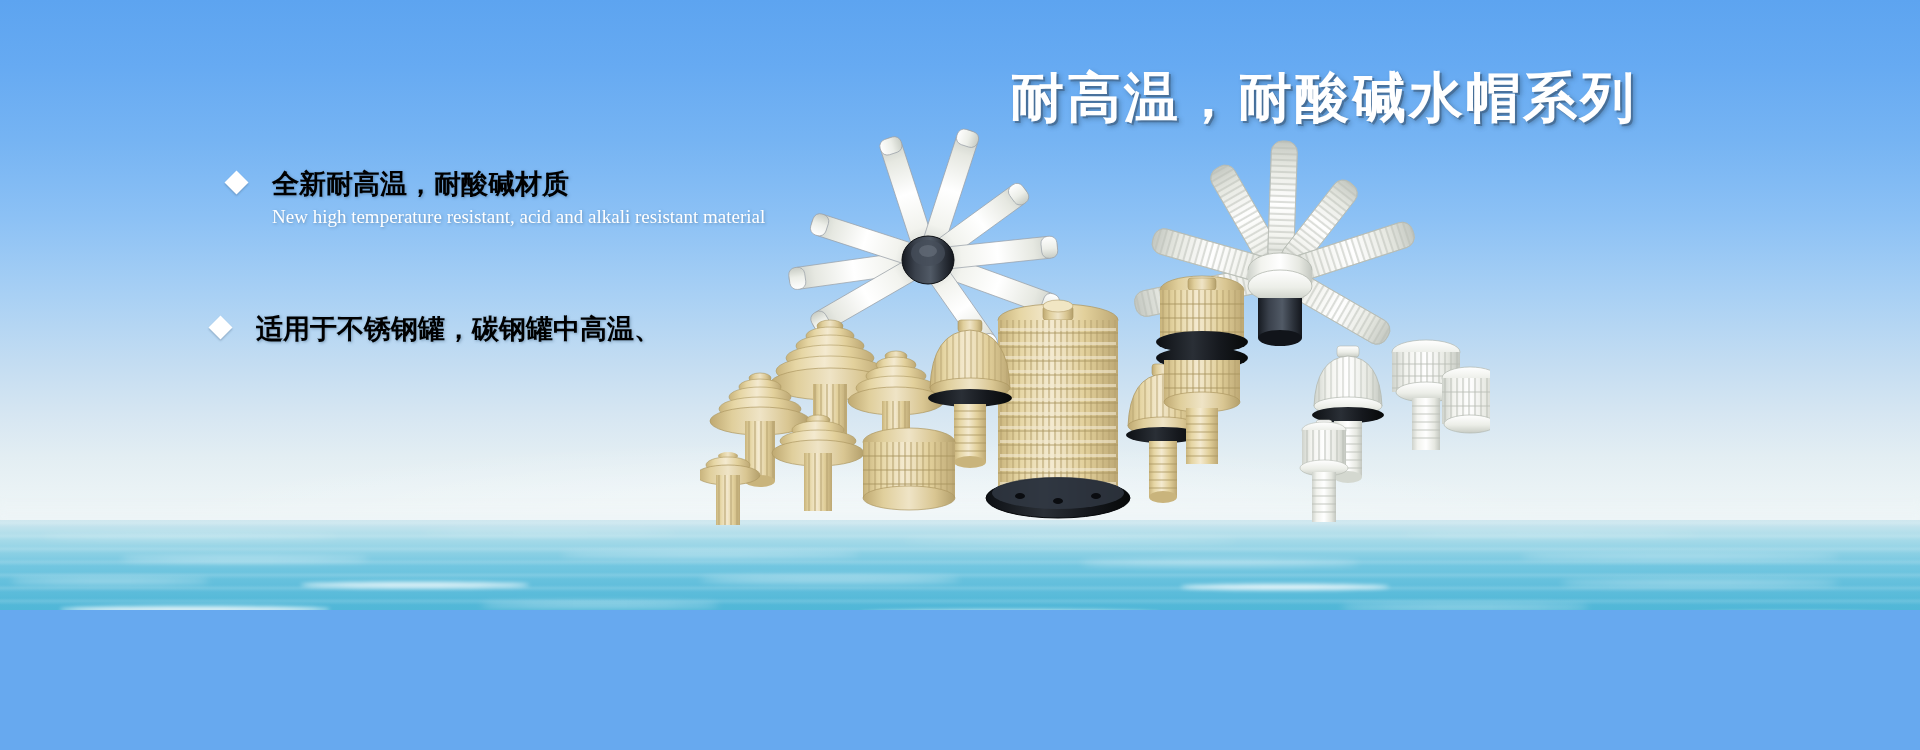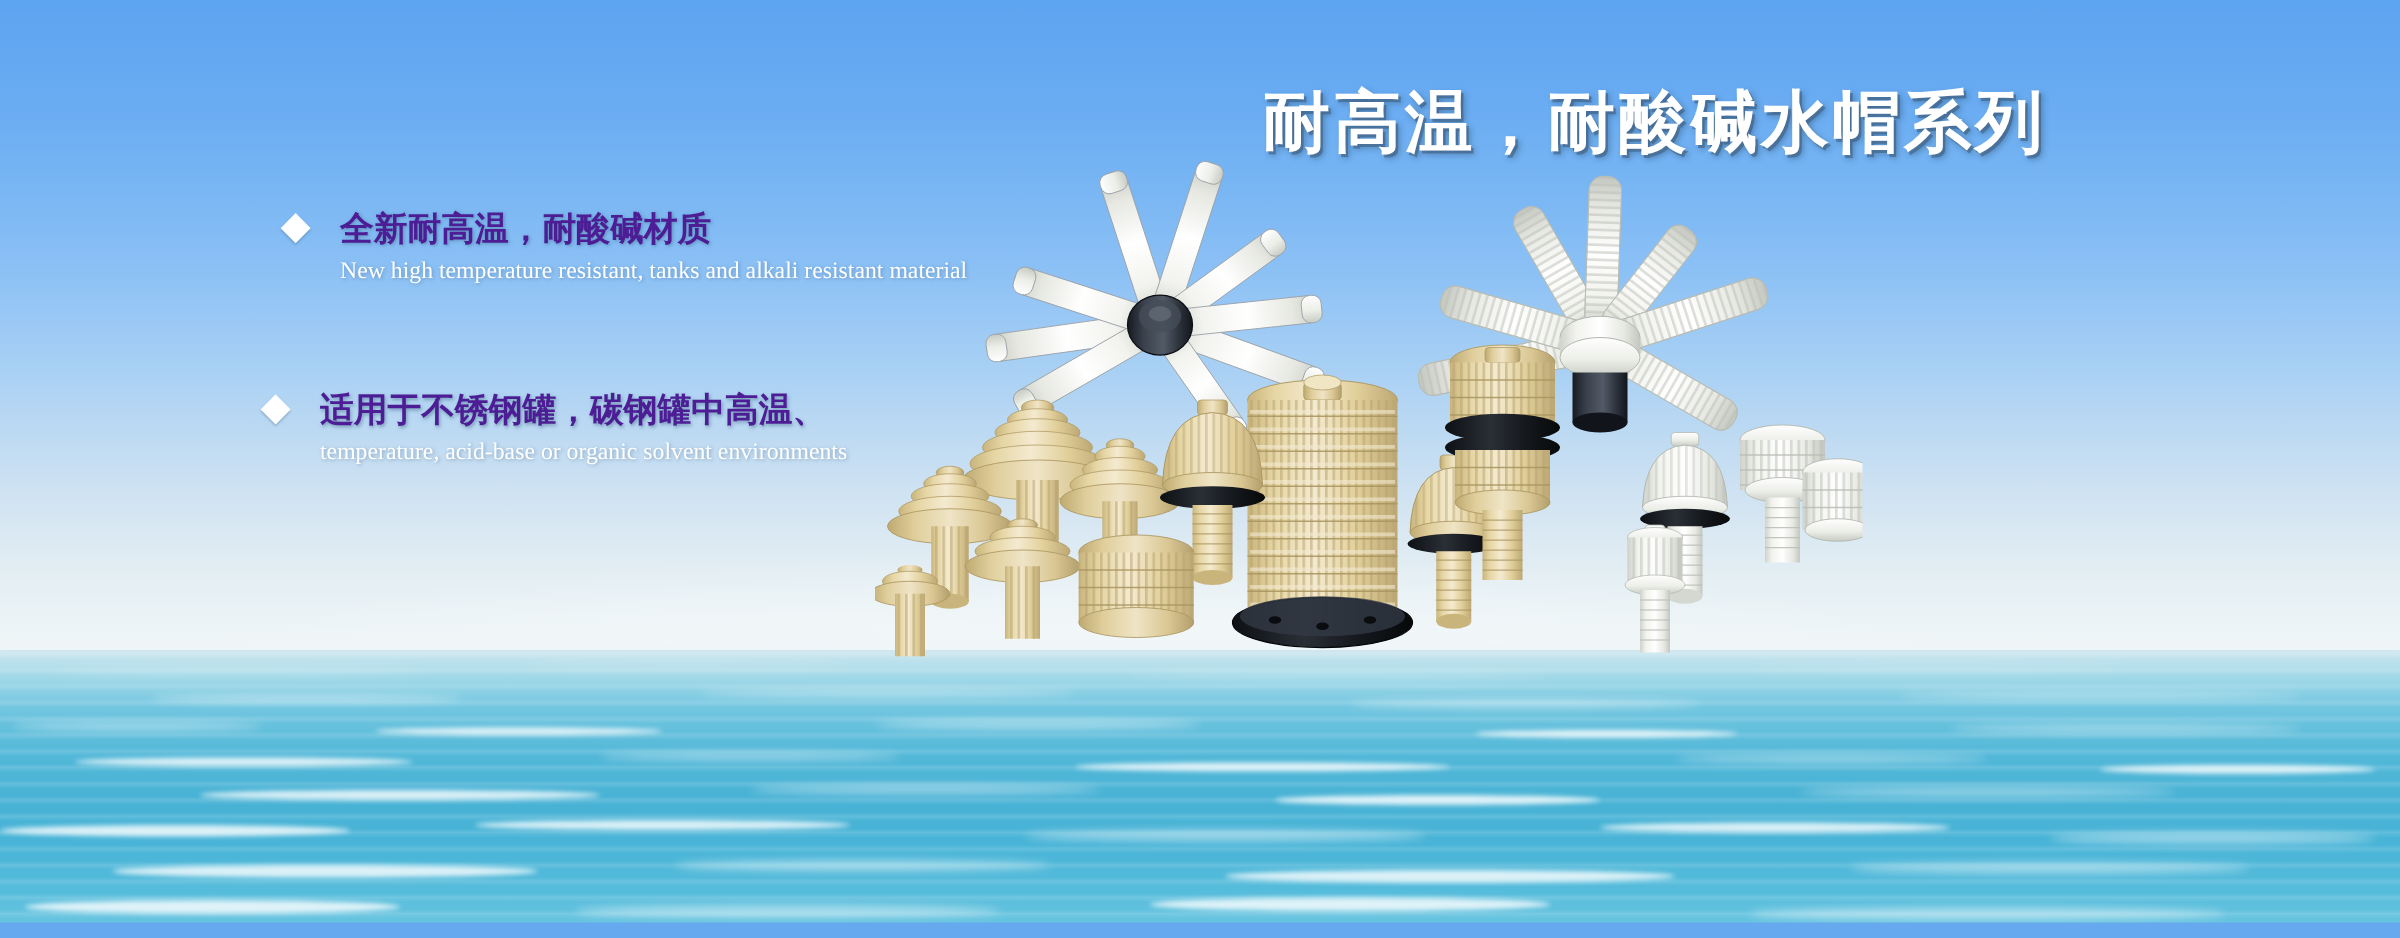--- a/index.html
+++ b/index.html
@@ -4,21 +4,21 @@
 <style>
   * { margin:0; padding:0; box-sizing:border-box; }
   html,body { width:1920px; height:750px; overflow:hidden; }
   body {
     font-family:"Liberation Sans", sans-serif;
     background:#67a9ef;
   }
 
   .banner {
     position:relative;
-    width:1920px; height:738px;
+    width:1920px; height:610px;
     overflow:hidden;
   }
 
   
   .sky {
     position:absolute; left:0; top:0; width:1920px; height:545px;
     background:linear-gradient(to bottom,
       #5da4f0 0%,
       #66aaf2 12%,
       #76b4f3 26%,
@@ -105,21 +105,21 @@
     flex:none;
     box-shadow:1px 1px 2px rgba(60,90,120,.35);
   }
 
   .feature-body { margin-left:27px; }
 
   .cn {
     font-family:"DejaVu Sans","Liberation Sans", sans-serif;
     font-size:27px;
     font-weight:bold;
-    color:#4c1d95;
+    color:#000000;
     line-height:38px;
     white-space:nowrap;
     text-shadow:1px 1px 3px rgba(60,95,130,.5);
   }
 
   .en {
     font-family:"Liberation Serif","DejaVu Serif", serif;
     font-size:19px;
     color:#ffffff;
     line-height:23px;
@@ -183,31 +183,30 @@
     <div class="ripple soft" style="left:1400px;top:206px; width:380px; height:10px;"></div>
   </div>
 
   <div class="title">耐高温，耐酸碱水帽系列</div>
 
   <div class="feature feature-1">
     <div class="bullet-row">
       <div class="diamond"></div>
       <div class="feature-body">
         <div class="cn">全新耐高温，耐酸碱材质</div>
-        <div class="en">New high temperature resistant, tanks and alkali resistant material</div>
+        <div class="en">New high temperature resistant, acid and alkali resistant material</div>
       </div>
     </div>
   </div>
 
   <div class="feature feature-2">
     <div class="bullet-row">
       <div class="diamond"></div>
       <div class="feature-body">
         <div class="cn">适用于不锈钢罐，碳钢罐中高温、</div>
-        <div class="en">temperature, acid-base or organic solvent environments</div>
       </div>
     </div>
   </div>
 
   <div class="products">
   <svg width="790" height="430" viewBox="0 0 790 430" xmlns="http://www.w3.org/2000/svg">
     <defs>
       <linearGradient id="gBeige" x1="0" y1="0" x2="1" y2="0">
         <stop offset="0%" stop-color="#c9b47c"></stop>
         <stop offset="18%" stop-color="#e6d6a4"></stop>

